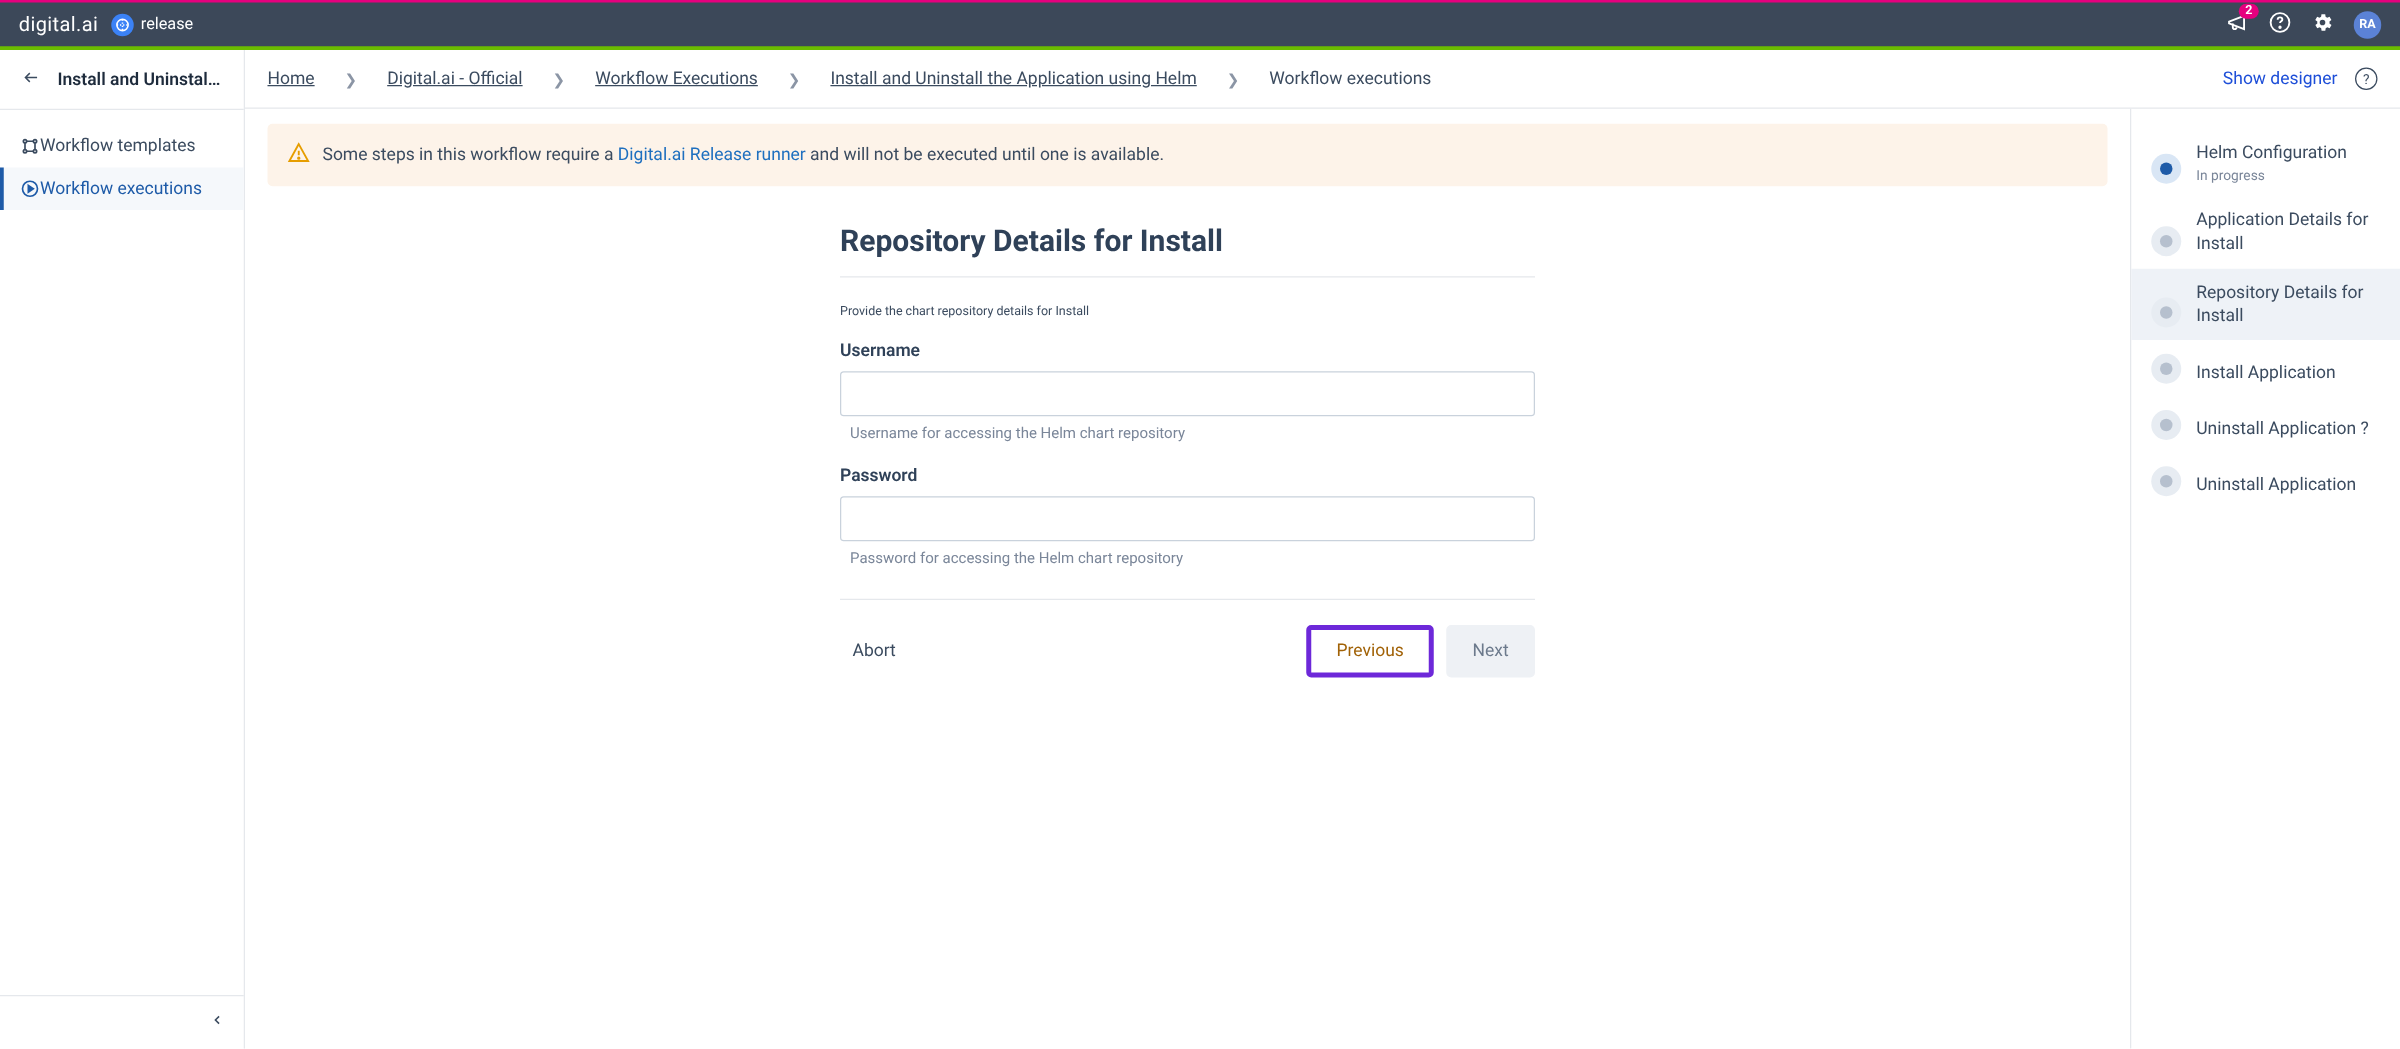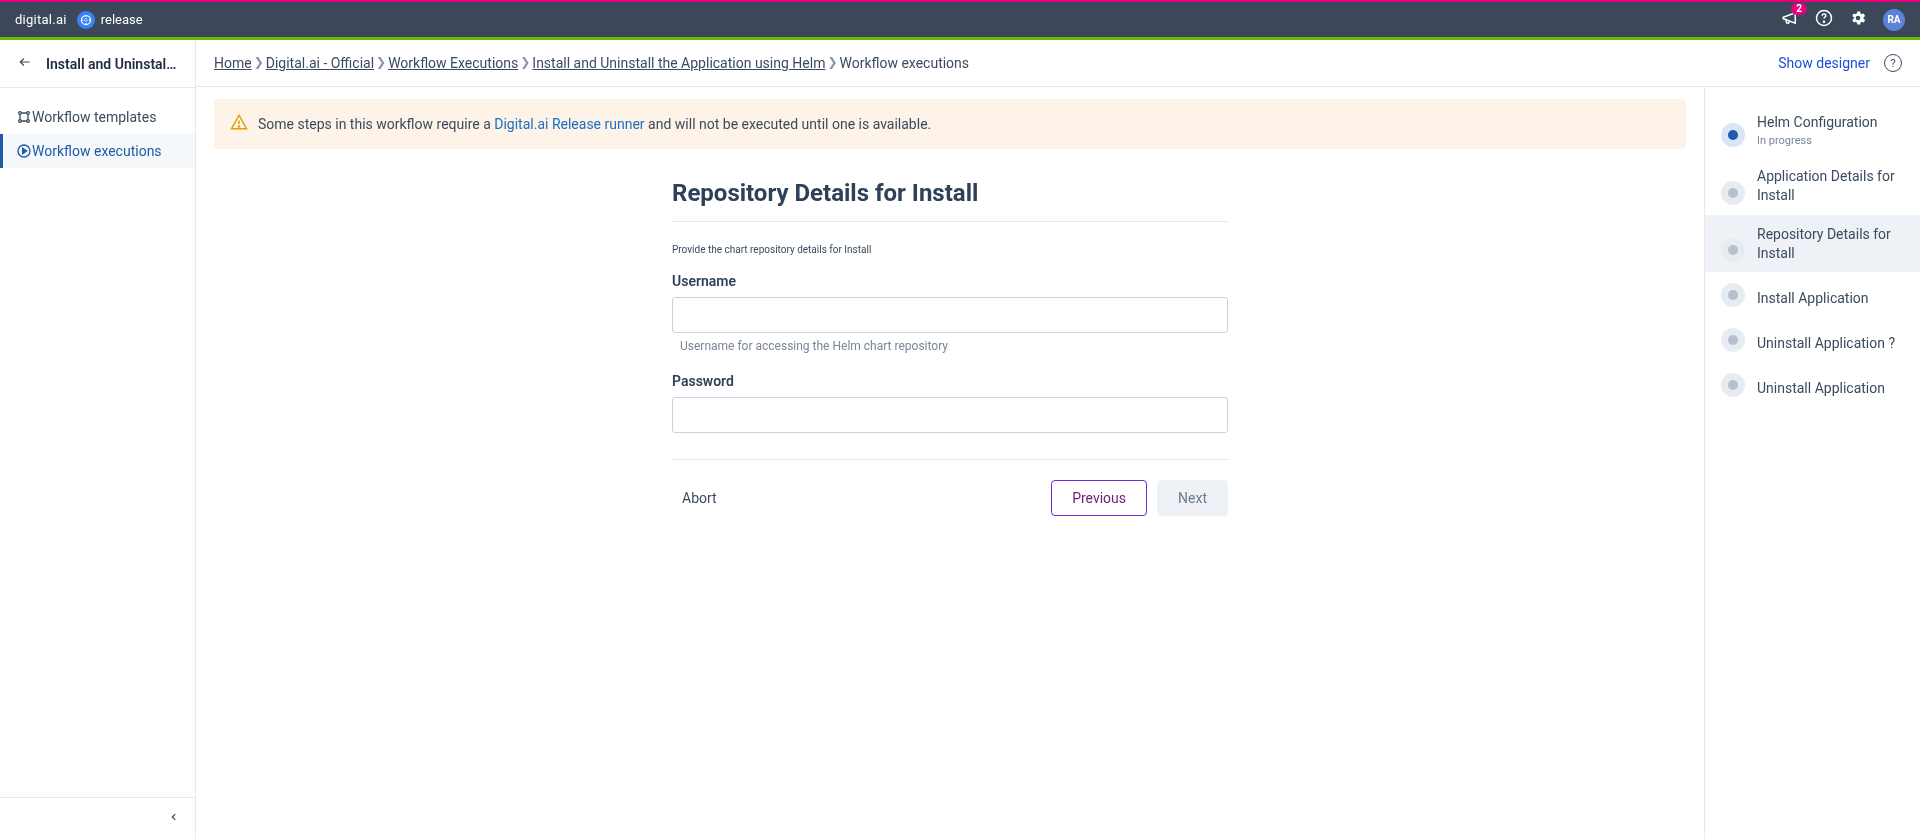--- a/index.html
+++ b/index.html
@@ -1,38 +1,38 @@
 <!DOCTYPE html>
 <html><head>
 <meta charset="utf-8">
 <style>
 *{box-sizing:border-box;margin:0;padding:0;font-family:-apple-system,BlinkMacSystemFont,"Segoe UI",Roboto,Arial,sans-serif}
 body{background:#fff;color:#3b4b5f;font-size:14px}
 .topbar{height:40px;background:#3c4859;display:flex;align-items:center;justify-content:space-between;padding:0 15px;border-top:2px solid #e6007e;border-bottom:3px solid #6bbc00}
 .topbar-left{display:flex;align-items:center;gap:10px}
-.logo-text{color:#fff;font-weight:400;font-size:13px;letter-spacing:.02em}
+.logo-text{color:#fff;font-weight:400;font-size:16px;letter-spacing:.02em}
 .release-badge{display:flex;align-items:center;gap:6px;color:#fff;font-size:13px}
 .release-icon{width:18px;height:18px;border-radius:50%;background:#3b82f6;display:flex;align-items:center;justify-content:center}
 .topbar-right{display:flex;align-items:center;gap:16px}
 .top-icon{color:#fff;cursor:pointer;position:relative;font-size:16px}
 .badge-count{position:absolute;top:-6px;right:-8px;background:#e6007e;color:#fff;font-size:10px;font-weight:bold;border-radius:8px;padding:1px 5px;line-height:1}
 .avatar{width:22px;height:22px;border-radius:50%;background:#5b82d6;color:#fff;font-size:10px;font-weight:bold;display:flex;align-items:center;justify-content:center;cursor:pointer}
 .layout{display:flex;height:calc(100vh - 40px)}
 .sidebar{width:196px;border-right:1px solid #e5e8ec;display:flex;flex-direction:column;justify-content:space-between;background:#fff}
 .sidebar-header{display:flex;align-items:center;gap:12px;padding:14px 16px;border-bottom:1px solid #e5e8ec}
 .back-arrow{font-size:16px;cursor:pointer;color:#3b4b5f}
 .sidebar-title{font-weight:600;font-size:14px;color:#1e2b3c;white-space:nowrap;overflow:hidden;text-overflow:ellipsis}
 .sidebar-nav{padding:12px 0;flex:1}
 .nav-item{display:flex;align-items:center;gap:0;padding:9px 16px;cursor:pointer;color:#3b4b5f;font-size:14px}
 .nav-item.active{border-left:3px solid #1e5ba8;color:#1e5ba8;background:#f5f8fb;padding-left:13px}
 .nav-icon{width:16px;height:16px;display:flex;align-items:center;justify-content:center}
 .collapse-btn{padding:12px 16px;border-top:1px solid #e5e8ec;cursor:pointer;text-align:right;color:#3b4b5f}
 .main{flex:1;display:flex;flex-direction:column;overflow:auto}
 .breadcrumb-bar{display:flex;align-items:center;justify-content:space-between;padding:14px 18px;border-bottom:1px solid #e5e8ec}
-.breadcrumbs{display:flex;align-items:flex-start;gap:2px;font-size:14px;flex-wrap:wrap}
+.breadcrumbs{display:flex;align-items:flex-end;gap:24px;font-size:14px;flex-wrap:wrap}
 .crumb-link{color:#3b4b5f;text-decoration:underline;cursor:pointer}
 .crumb-current{color:#3b4b5f}
 .crumb-sep{color:#8b95a5;font-size:12px}
 .top-actions{display:flex;align-items:center;gap:14px}
 .show-designer{color:#1d4ed8;cursor:pointer;font-size:14px}
 .help-circle{width:18px;height:18px;border:1.5px solid #3b4b5f;border-radius:50%;display:flex;align-items:center;justify-content:center;font-size:11px;cursor:pointer;color:#3b4b5f}
 .content-row{display:flex;flex:1}
 .center-col{flex:1;padding:12px 18px 40px}
 .banner{background:#fdf3e9;border-radius:4px;padding:14px 16px;display:flex;align-items:center;gap:10px;font-size:14px;color:#3b4b5f;margin-bottom:30px}
 .banner-icon{color:#e69d00;font-size:16px}
@@ -43,21 +43,21 @@
 .form-desc{font-size:10px;color:#3b4b5f;margin-bottom:18px}
 .field{margin-bottom:20px}
 .field-label{font-weight:600;font-size:14px;color:#2f4158;margin-bottom:8px;display:block}
 .field-input{width:100%;height:36px;border:1px solid #c9d2dc;border-radius:3px;padding:6px 10px;font-size:14px;color:#3b4b5f}
 .field-help{font-size:12px;color:#7a8699;margin-top:6px;padding-left:8px}
 .actions-hr{border:none;border-top:1px solid #e5e8ec;margin:26px 0 20px}
 .actions-row{display:flex;align-items:center;justify-content:space-between}
 .abort-btn{background:none;border:none;font-size:14px;color:#3b4b5f;cursor:pointer;padding:6px 10px}
 .btn-group{display:flex;gap:10px}
 .btn{padding:9px 20px;border-radius:4px;font-size:14px;cursor:pointer}
-.btn-prev{background:#fff;border:1px solid #6d28d9;color:#701a75}
+.btn-prev{background:#fff;border:4px solid #6d28d9;color:#a16207}
 .btn-next{background:#eef1f5;border:1px solid #eef1f5;color:#6c7a8c}
 .steps-col{width:216px;border-left:1px solid #e5e8ec;padding:16px 0}
 .step{display:flex;align-items:flex-end;gap:12px;padding:10px 16px;cursor:pointer}
 .step.selected{background:#eef2f7}
 .step-dot{width:24px;height:24px;border-radius:50%;background:#e7ecf2;display:flex;align-items:center;justify-content:center;flex-shrink:0;margin-top:1px}
 .step-dot-inner{width:10px;height:10px;border-radius:50%;background:#b6c0ce}
 .step.active .step-dot{background:#d9e6f5}
 .step.active .step-dot-inner{background:#1e5ba8}
 .step-text{font-size:14px;color:#3b4b5f;line-height:1.35}
 .step-sub{font-size:11px;color:#7a8699;margin-top:2px}
@@ -186,20 +186,21 @@
 
           <div class="field">
             <label class="field-label">Username</label>
             <input class="field-input" type="text" value="" style="">
             <div class="field-help">Username for accessing the Helm chart repository</div>
           </div>
 
           <div class="field">
             <label class="field-label">Password</label>
             <input class="field-input" type="password" value="" style="">
+            <div class="field-help">Password for accessing the Helm chart repository</div>
           </div>
 
           <hr class="actions-hr">
           <div class="actions-row">
             <button class="abort-btn">Abort</button>
             <div class="btn-group">
               <button class="btn btn-prev">Previous</button>
               <button class="btn btn-next">Next</button>
             </div>
           </div>

